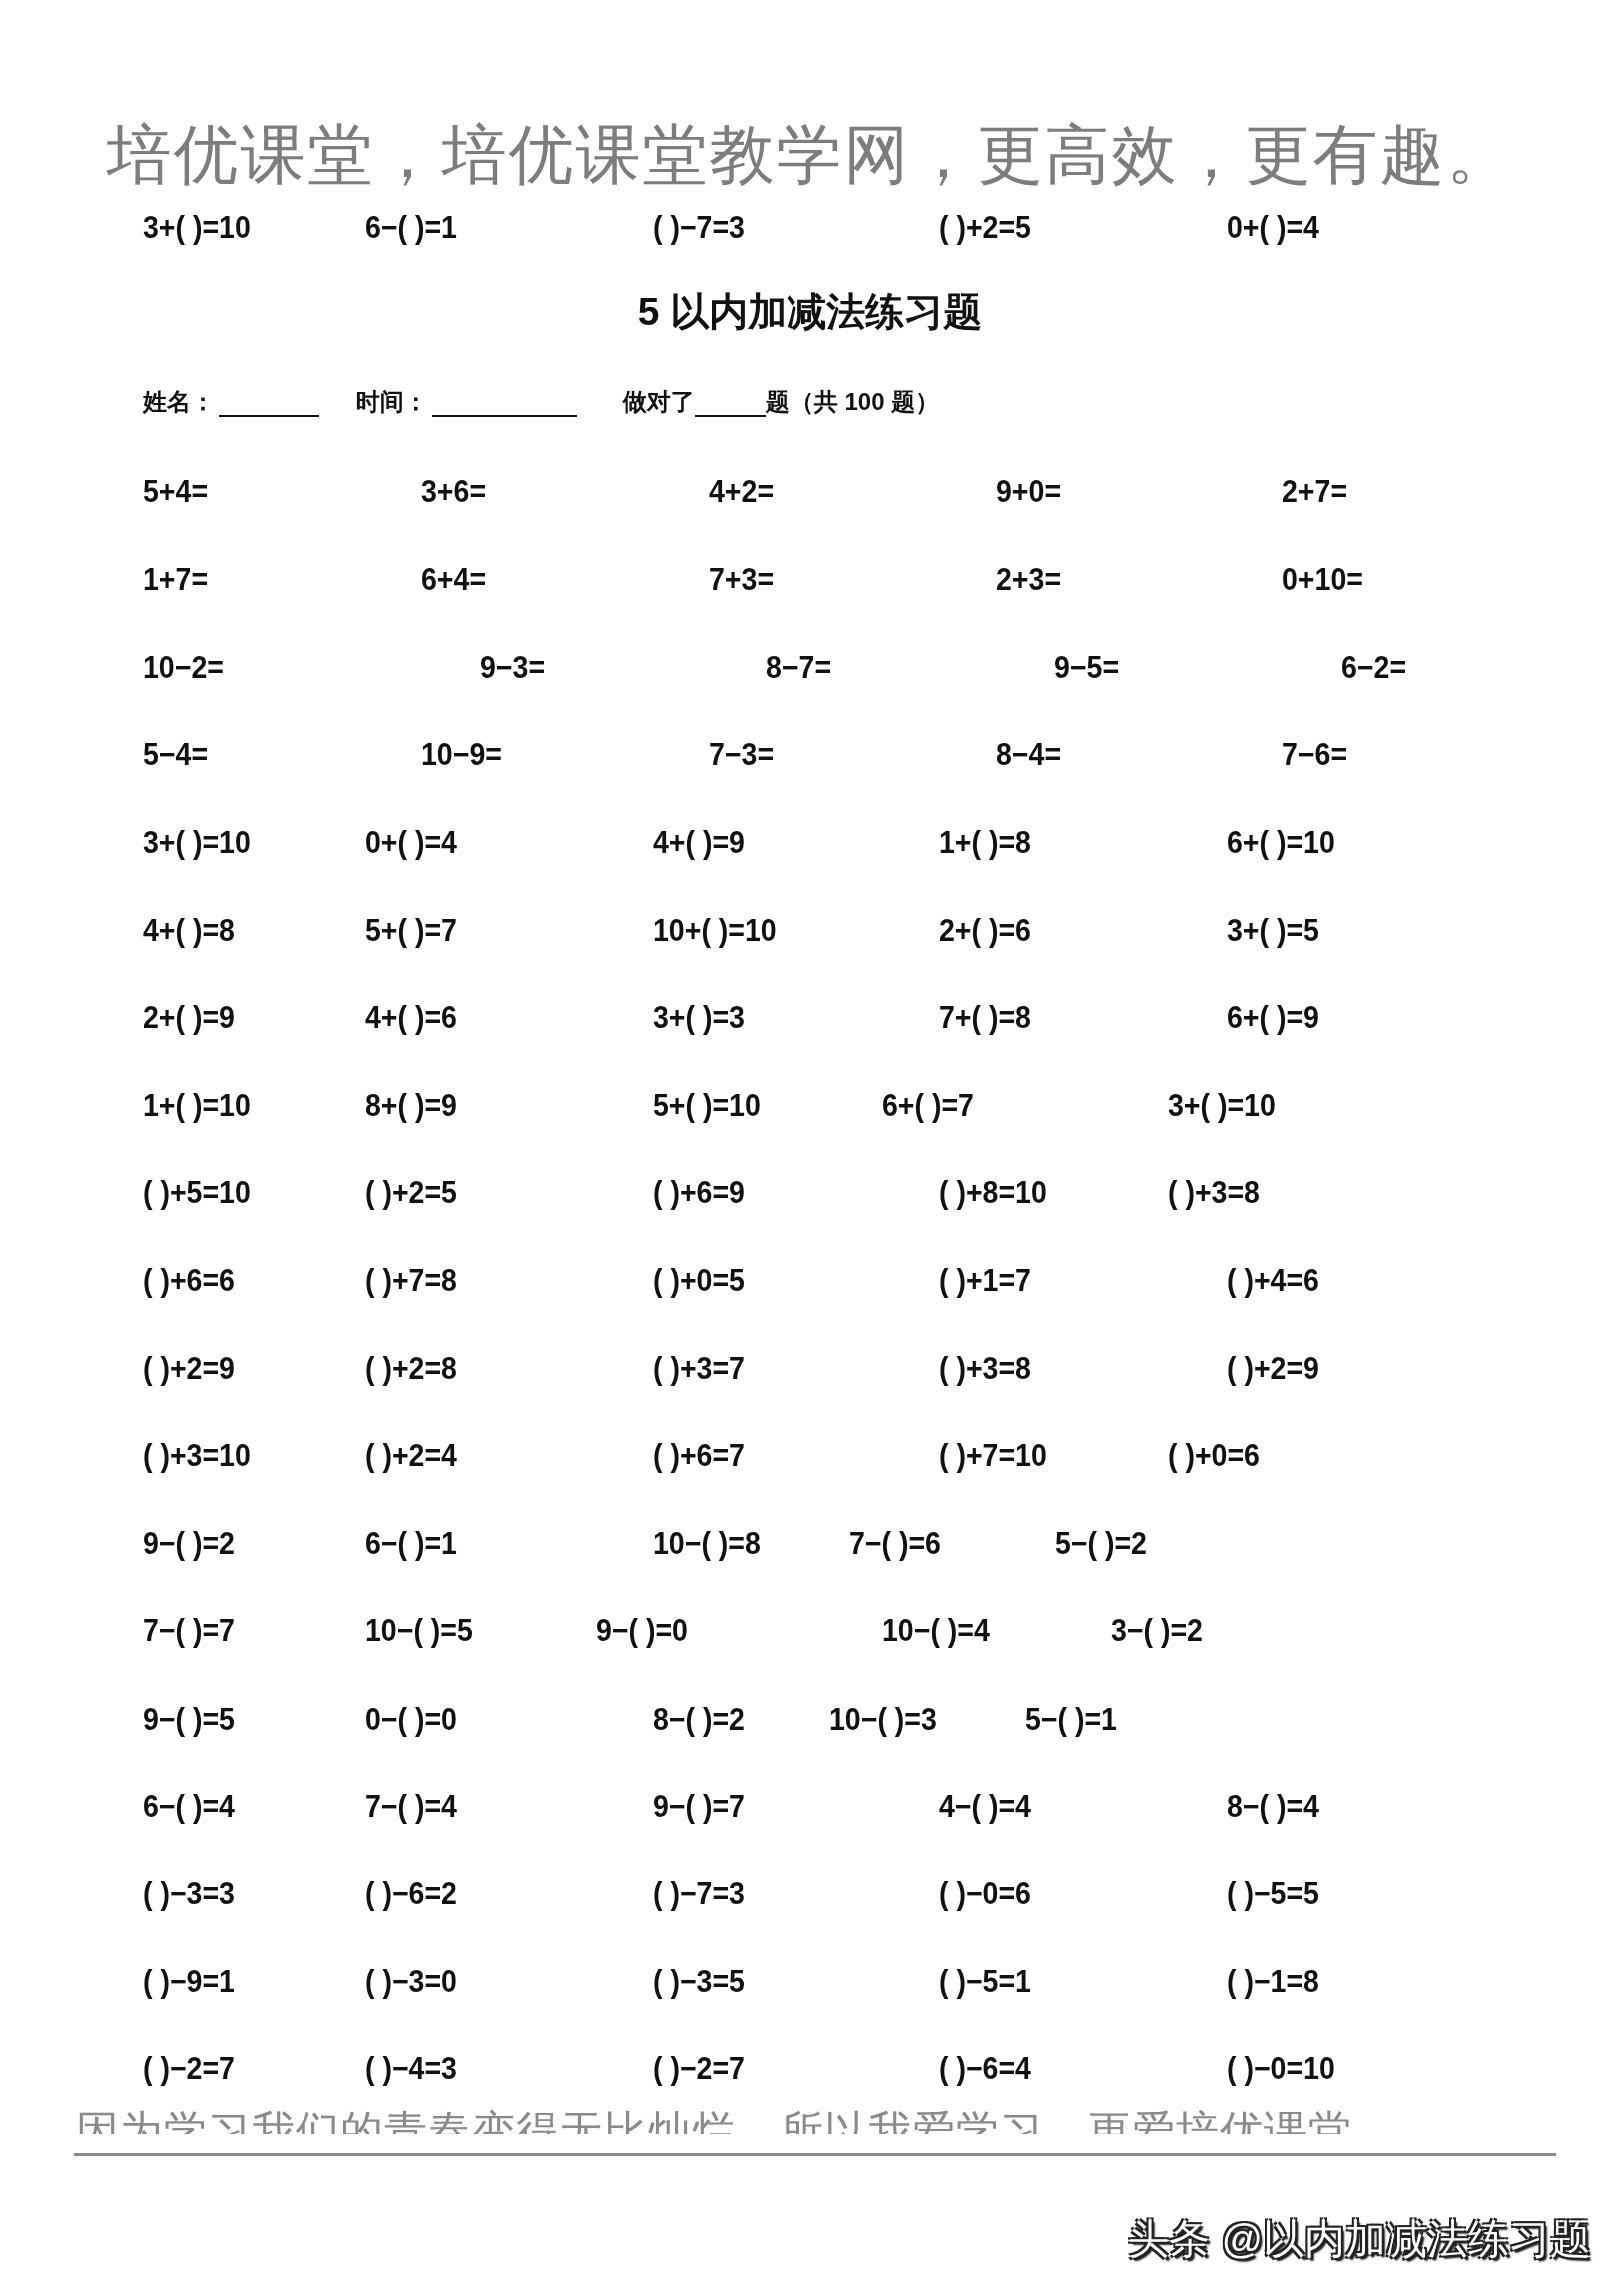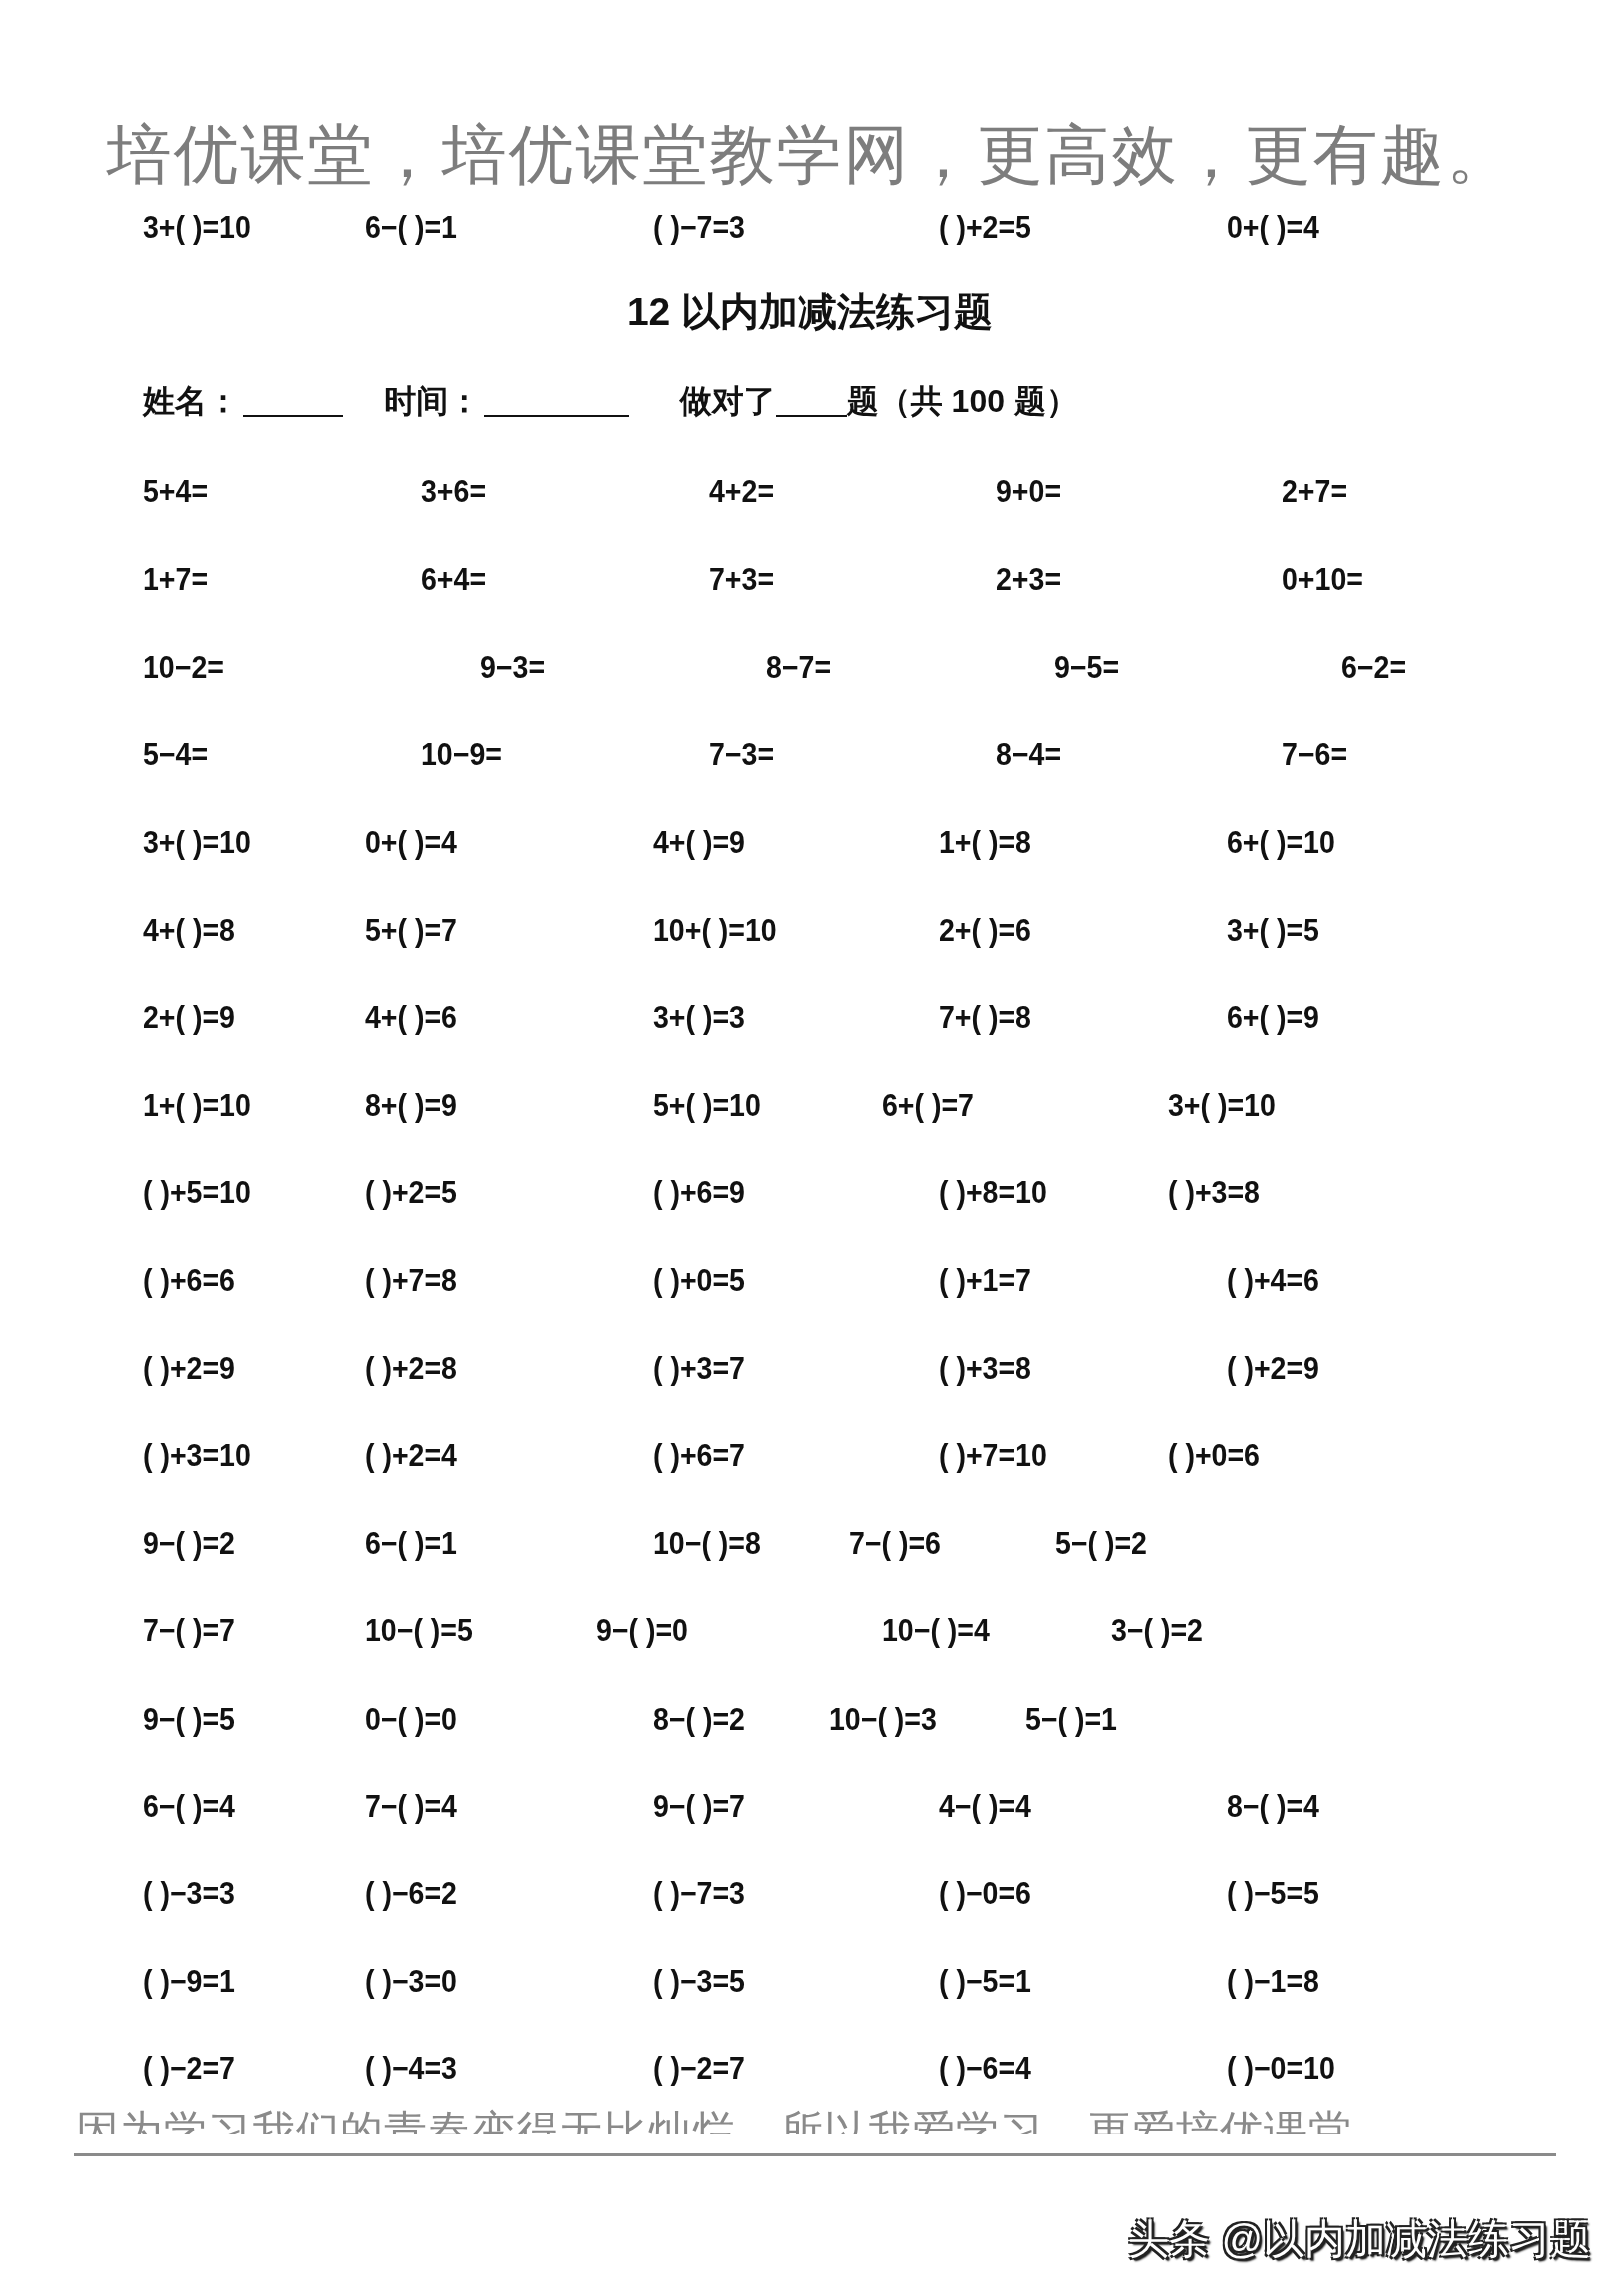--- a/index.html
+++ b/index.html
@@ -1,40 +1,40 @@
 <!DOCTYPE html>
 <html><head>
 <meta charset="utf-8">
 <style>
   html,body{margin:0;padding:0;background:#ffffff;}
   body{width:1620px;height:2291px;position:relative;overflow:hidden;font-family:"Liberation Sans","DejaVu Sans",sans-serif;color:#111;}
   .slogan{position:absolute;left:0;width:1620px;top:116px;text-align:center;font-size:65px;color:#7d7d7d;letter-spacing:2px;line-height:78px;}
   .title{position:absolute;left:0;width:1620px;top:286px;text-align:center;font-size:39px;font-weight:bold;line-height:51px;}
-  .inforow{position:absolute;left:143px;top:380px;font-size:32px;font-weight:bold;line-height:43px;white-space:nowrap;}
+  .inforow{position:absolute;left:143px;top:380px;font-size:24px;font-weight:bold;line-height:43px;white-space:nowrap;}
   .inforow span{display:inline-block;vertical-align:bottom;}
   .blank{border-bottom:2.9px solid #111;height:29px;margin:0 3.9px 5.9px 3.9px;}
   .q{position:absolute;font-size:31px;font-weight:bold;line-height:39px;white-space:nowrap;transform:scaleX(0.92);transform-origin:left center;}
   .footer-text{position:absolute;left:76px;top:2107px;font-size:43px;color:#8a8a8a;line-height:49px;height:26.5px;overflow:hidden;white-space:nowrap;letter-spacing:1px;}
   .footer-line{position:absolute;left:74px;width:1482px;top:2153px;height:2.9px;background:#8a8a8a;}
   .watermark{position:absolute;right:29px;top:2215px;font-size:41px;color:#ffffff;line-height:49px;text-shadow:-2px -2px 0 #222,2px -2px 0 #222,-2px 2px 0 #222,2px 2px 0 #222,2.9px 2.9px 2px #000;white-space:nowrap;}
 </style>
 </head>
 <body>
 
 <div class="slogan">培优课堂，培优课堂教学网，更高效，更有趣。</div>
 
 <div id="top-row">
     <div class="q" style="left: 143px; top: 208px;">3+(  )=10</div>
     <div class="q" style="left: 365px; top: 208px;">6−(  )=1</div>
     <div class="q" style="left: 653px; top: 208px;">(  )−7=3</div>
     <div class="q" style="left: 939px; top: 208px;">(  )+2=5</div>
     <div class="q" style="left: 1227px; top: 208px;">0+(  )=4</div>
   </div>
 
-<div class="title">12 以内加减法练习题</div>
+<div class="title">5 以内加减法练习题</div>
 
 <div class="inforow">
   <span>姓名：</span><span class="blank" style="width:100px"></span>
   <span style="width:19.6px"></span>
   <span>时间：</span><span class="blank" style="width:145px"></span>
   <span style="width:29px"></span>
   <span>做对了</span><span class="blank" style="width:71px;margin:0 0 5.9px 0"></span><span>题（共 100 题）</span>
 </div>
 
 <div id="grid">

